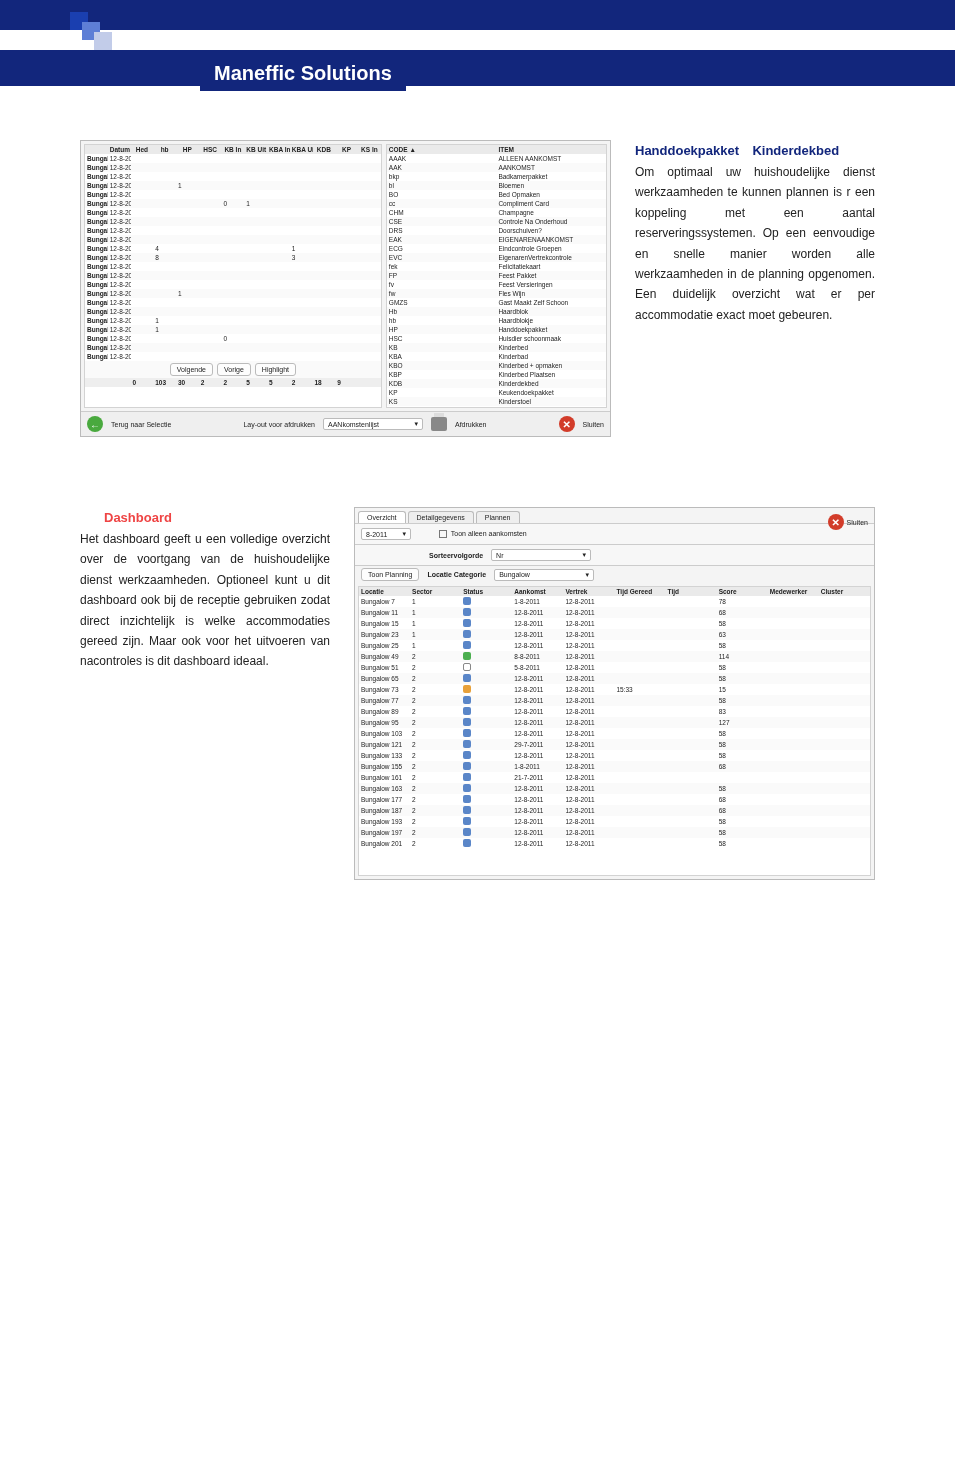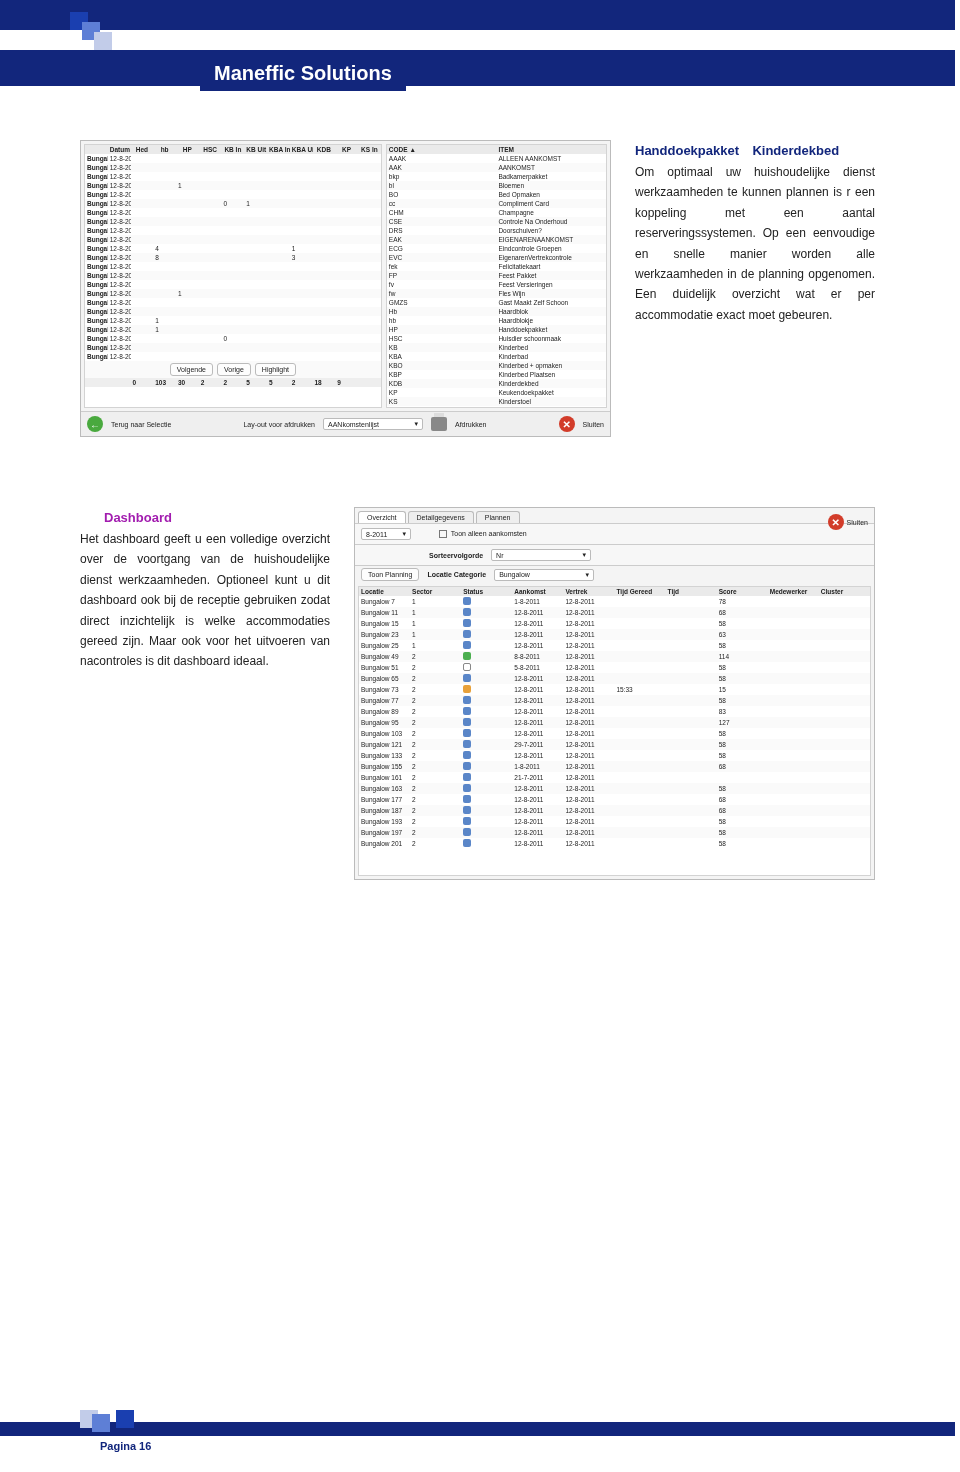--- a/index.html
+++ b/index.html
@@ -14,21 +14,21 @@
   .sq3 { background: #c2cce9; position: relative; top: 20px; left: -12px; }
   .brand { position: absolute; top: 56px; left: 200px; color: #fff; font-weight: bold; font-size: 20px; background: #12267c; padding: 6px 14px; }
   .brand-band { position: absolute; top: 50px; left: 0; right: 0; height: 36px; background: #12267c; }
 
   .content { padding: 0 80px; }
   .row1 { display: flex; gap: 24px; margin-top: 20px; }
   .row2 { display: flex; gap: 24px; margin-top: 70px; }
   .textcol { flex: 0 0 250px; font-size: 12px; line-height: 1.7; color: #222; text-align: justify; }
   .textcol-right { flex: 0 0 240px; }
   .h-blue { color: #12267c; font-weight: bold; font-size: 13px; }
-  .h-blue-sub { color: #a21caf; font-weight: bold; font-size: 13px; margin-left: 24px; display: inline-block; }
+  .h-blue-sub { color: #ef4444; font-weight: bold; font-size: 13px; margin-left: 24px; display: inline-block; }
 
   
   .app { flex: 1; border: 1px solid #bbb; background: #f4f4f4; font-size: 7px; color: #222; position: relative; }
   .app table { border-collapse: collapse; width: 100%; table-layout: fixed; }
   .app th, .app td { border: none; padding: 1px 2px; font-size: 6.5px; white-space: nowrap; overflow: hidden; }
   .app th { background: #eaeaea; font-weight: bold; text-align: left; }
   .app tr:nth-child(even) td { background: #fafafa; }
   .grid-wrap { display: flex; gap: 4px; padding: 3px; height: 270px; }
   .left-grid { flex: 1.35; overflow: hidden; border: 1px solid #d3d3d3; background: #fff; }
   .right-grid { flex: 1; overflow: hidden; border: 1px solid #d3d3d3; background: #fff; }
@@ -964,22 +964,13 @@
                   <td></td>
                   <td></td>
                 </tr>
               </tbody>
           </table>
         </div>
       </div>
     </div>
   </div>
 
-  <div class="footer">
-    <div class="footer-accent">
-      <div class="sq sq3" style="top:0;left:0;"></div>
-        <div class="sq sq2" style="top:4px;left:-6px;"></div>
-        <div class="sq sq1" style="top:8px;left:-12px;"></div>
-    </div>
-    <div class="footer-line"></div>
-    <div class="pagenum">Pagina 16</div>
-  </div>
 </div>
 
 </body></html>

